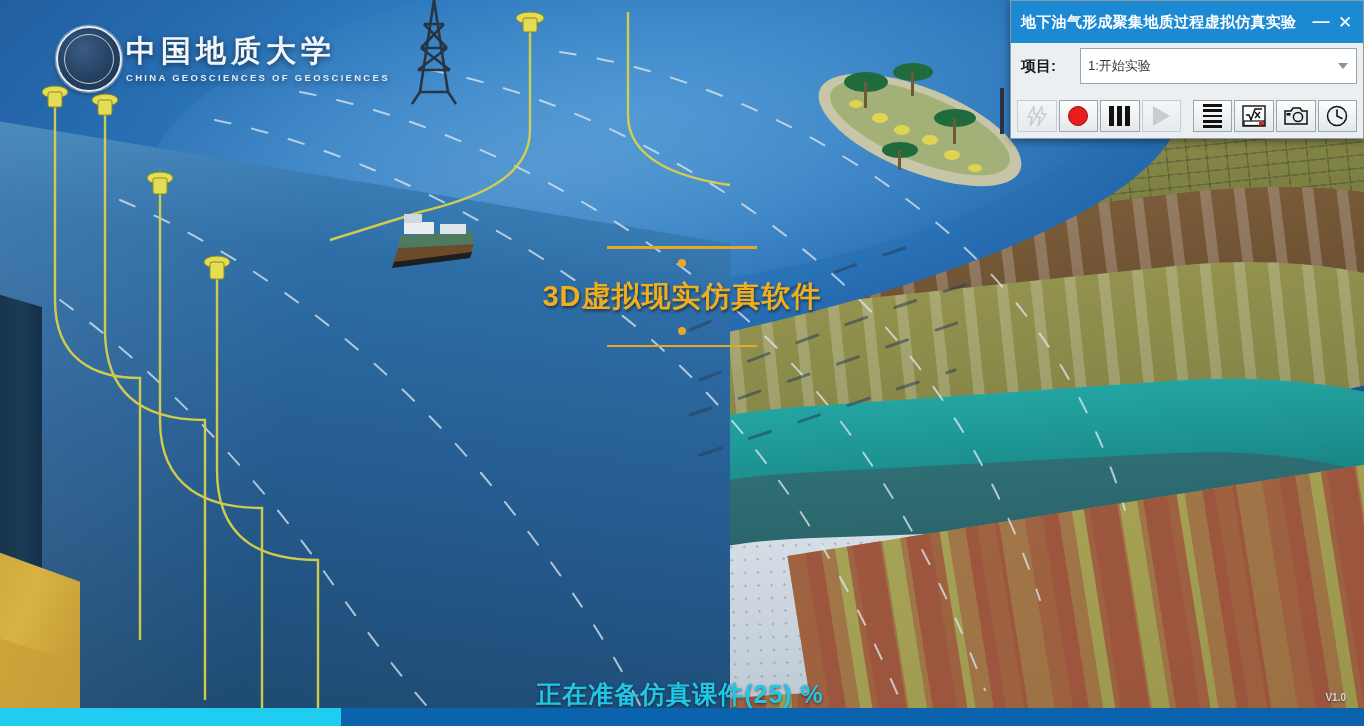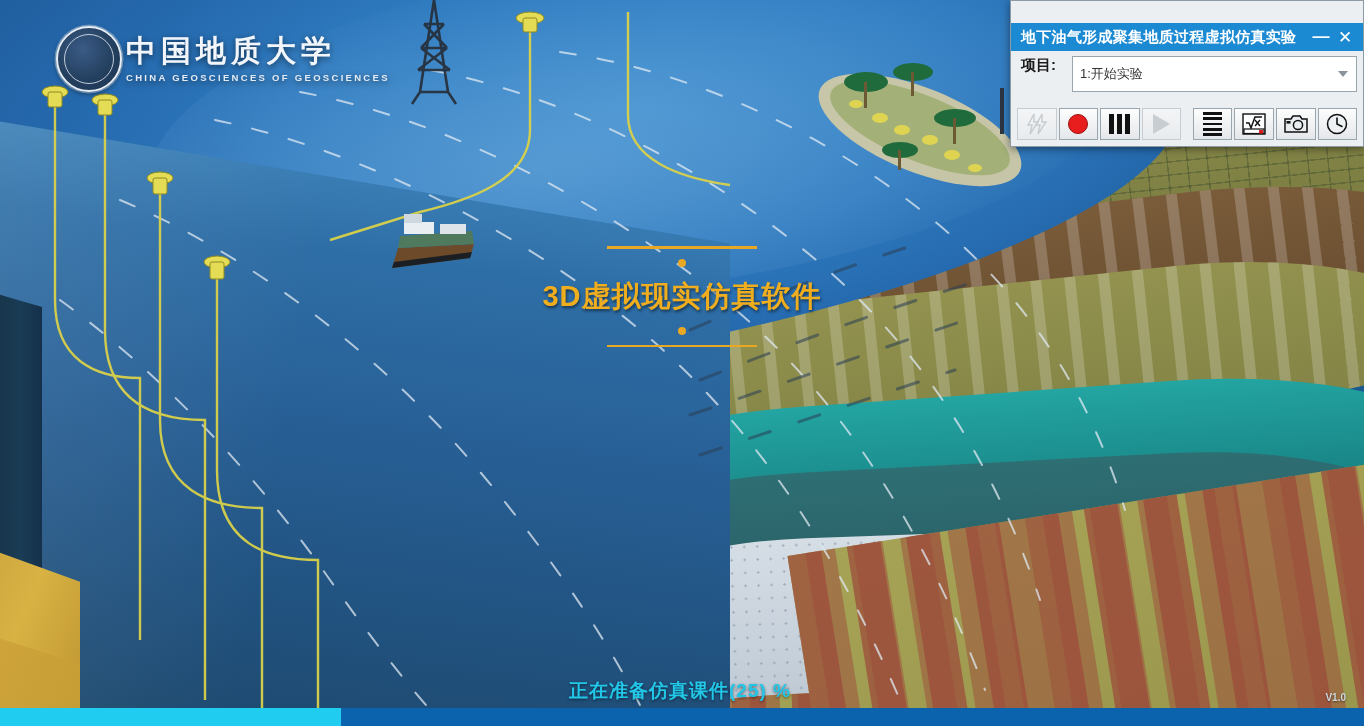--- a/index.html
+++ b/index.html
@@ -112,40 +112,40 @@
     text-shadow:3px 4px 0 rgba(60,70,80,.55), 0 0 22px rgba(255,255,255,.18); }
 
   .subtitle-wrap{ position:absolute; left:0; right:0; top:246px; display:flex;
     align-items:center; justify-content:center; gap:10px;flex-direction:column; }
   .sub-line{ width:150px; height:2.5px; background:#e8a824; }
   .sub-dot{ width:8px; height:8px; border-radius:50%; background:#e8a824; }
   .subtitle{ font-size:29px; font-weight:700; color:#f0ad1e; letter-spacing:1px;
     text-shadow:1px 2px 3px rgba(0,0,0,.5); padding:0 6px; }
 
   .status{ position:absolute; left:0; right:4px; top:678px; text-align:center;
-    font-size:19px; font-weight:700; color:#22c7e8; letter-spacing:1px;
+    font-size:25px; font-weight:700; color:#22c7e8; letter-spacing:1px;
     text-shadow:0 1px 3px rgba(0,0,0,.55); }
 
   .version{ position:absolute; right:18px; top:692px; font-size:10px; color:#cfd8de;
     text-shadow:0 1px 2px rgba(0,0,0,.5);font-weight:bold; }
 
   .progress{ position:absolute; left:0; bottom:0; width:1364px; height:18px; background:#0c63ad; }
   .progress-fill{ height:100%; background:#20cdf0; }
 
   
   .ctlwin{ position:absolute; right:0; top:0; width:354px;
     background:#eceff1; border:1px solid #8e9ba4; box-shadow:0 2px 8px rgba(0,0,0,.45); }
-  .ctl-title{ height:28px; background:#1b8ad3; display:flex; align-items:center;
-    padding:0 6px 0 10px;margin-top:22px; }
+  .ctl-title{ height:42px; background:#1b8ad3; display:flex; align-items:center;
+    padding:0 6px 0 10px; }
   .ctl-title-text{ flex:1; color:#fff; font-size:15px; font-weight:600; letter-spacing:.3px; }
   .winbtn{ width:24px; height:22px; display:flex; align-items:center; justify-content:center;
     color:#fff; font-size:17px; font-weight:700; cursor:pointer; }
 
   .ctl-body{ padding:5px 6px 6px 6px; background:#eceff1; }
-  .row1{ display:flex; gap:16px; margin-bottom:16px; }
+  .row1{ display:flex; align-items:center; gap:24px; margin-bottom:16px; }
   .lbl{ font-size:15px; color:#1a1a1a; font-weight:600; padding-left:4px; }
   .combo{ flex:1; height:36px; background:#fff; border:1px solid #9aa6ae;
     display:flex; align-items:center; padding:0 4px 0 7px; font-size:13px; color:#333; }
   .combo-val{ flex:1; }
   .combo-arrow{ width:0;height:0;border-left:5px solid transparent;border-right:5px solid transparent;
     border-top:6px solid #8a949c; margin-right:4px; }
 
   .row2{ display:flex; align-items:center; gap:2px; }
   .tbtn{ width:40px; height:32px; border:1px solid #9aa6ae; background:linear-gradient(180deg,#fdfdfd,#e4e7ea);
     display:flex; align-items:center; justify-content:center; cursor:pointer; }

